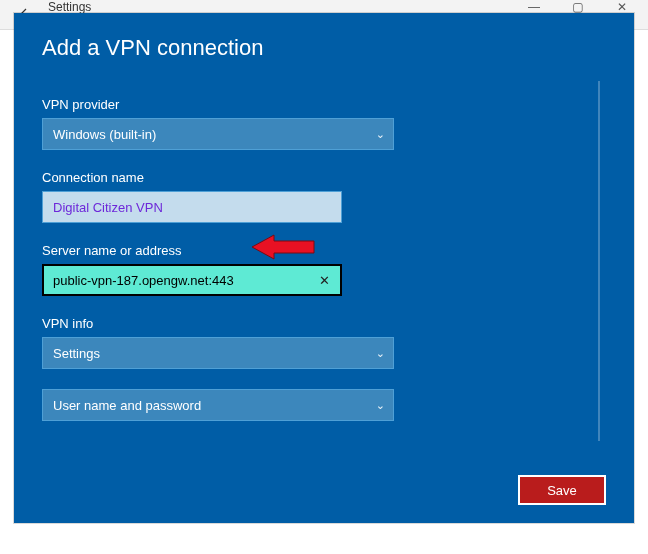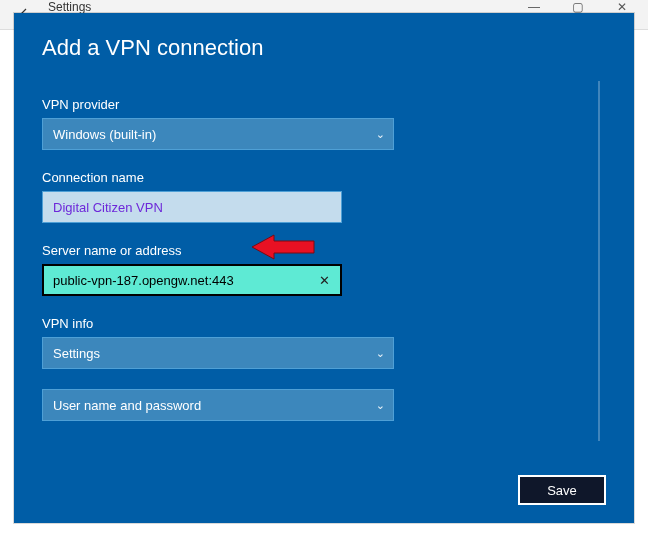--- a/index.html
+++ b/index.html
@@ -130,21 +130,21 @@
     border: 2px solid #fff;
     background: transparent;
     color: #fff;
     font-size: 13px;
     display: flex;
     align-items: center;
     justify-content: center;
     cursor: default;
   }
   .btn.primary {
-    background: #0f172a;
+    background: #b91c1c;
   }
 </style>
 </head>
 <body>
 
 <div class="titlebar">
   <div class="back">
     <svg width="18" height="18" viewBox="0 0 18 18">
         <path d="M11 3 L5 9 L11 15" stroke="#333" stroke-width="1.2" fill="none"></path>
         <path d="M5 9 H15" stroke="#333" stroke-width="1.2"></path>

